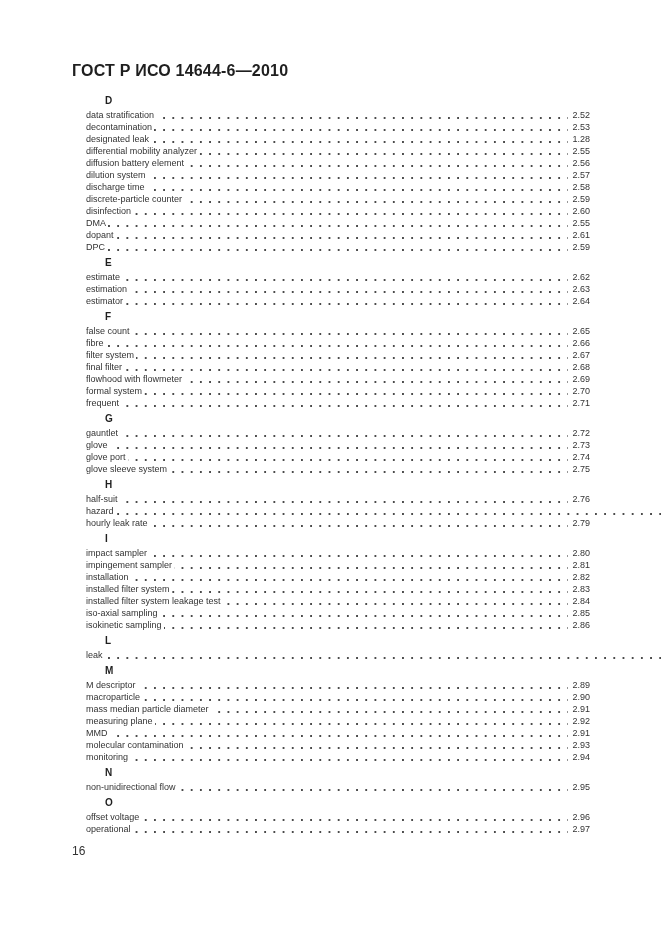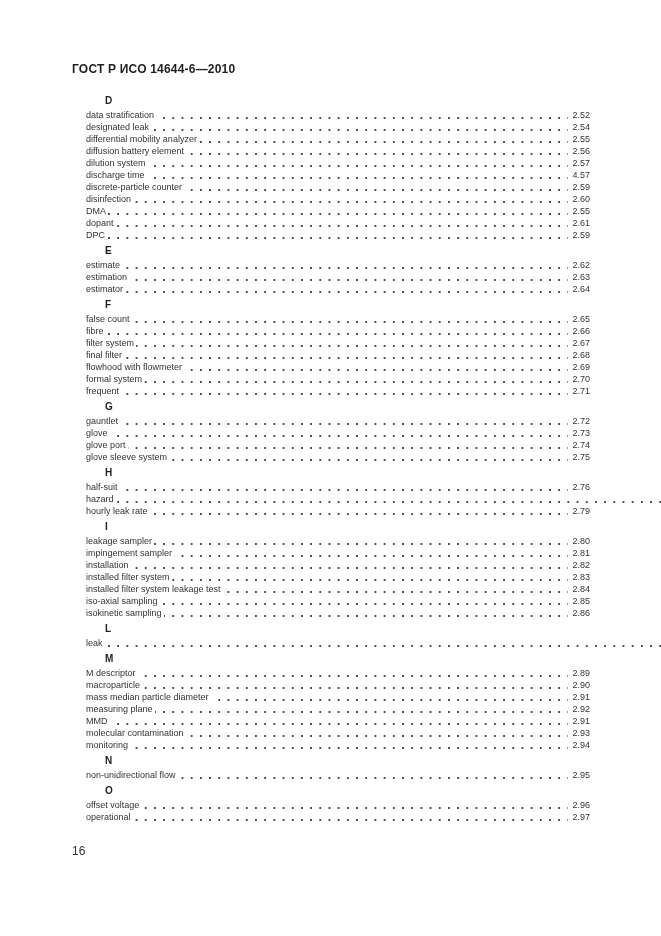--- a/index.html
+++ b/index.html
@@ -13,21 +13,21 @@
     position: relative;
     overflow: hidden;
     font-family: "Liberation Sans", sans-serif;
     color: #333333;
     -webkit-font-smoothing: antialiased;
   }
   .doc-header {
     position: absolute;
     left: 72px;
     top: 62px;
-    font-size: 12px;
+    font-size: 16px;
     font-weight: bold;
     color: #1f1f1f;
     letter-spacing: 0.2px;
     white-space: nowrap;
   }
   .index {
     position: absolute;
     left: 78px;
     top: 91px;
   }
@@ -83,43 +83,48 @@
 
 <div class="index">
     <div class="section">
       <div class="section-letter">D</div>
       <div class="row">
         <span class="term">data stratification</span>
         <span class="spacer"></span>
         <span class="ref">2.52</span>
       </div>
       <div class="row">
+        <span class="term">decontamination</span>
+        <span class="spacer"></span>
+        <span class="ref">2.53</span>
+      </div>
+      <div class="row">
         <span class="term">designated leak</span>
         <span class="spacer"></span>
-        <span class="ref">2.54</span>
+        <span class="ref">1.28</span>
       </div>
       <div class="row">
         <span class="term">differential mobility analyzer</span>
         <span class="spacer"></span>
         <span class="ref">2.55</span>
       </div>
       <div class="row">
         <span class="term">diffusion battery element</span>
         <span class="spacer"></span>
         <span class="ref">2.56</span>
       </div>
       <div class="row">
         <span class="term">dilution system</span>
         <span class="spacer"></span>
         <span class="ref">2.57</span>
       </div>
       <div class="row">
         <span class="term">discharge time</span>
         <span class="spacer"></span>
-        <span class="ref">4.57</span>
+        <span class="ref">2.58</span>
       </div>
       <div class="row">
         <span class="term">discrete-particle counter</span>
         <span class="spacer"></span>
         <span class="ref">2.59</span>
       </div>
       <div class="row">
         <span class="term">disinfection</span>
         <span class="spacer"></span>
         <span class="ref">2.60</span>
@@ -233,21 +238,21 @@
       </div>
       <div class="row">
         <span class="term">hourly leak rate</span>
         <span class="spacer"></span>
         <span class="ref">2.79</span>
       </div>
     </div>
     <div class="section">
       <div class="section-letter">I</div>
       <div class="row">
-        <span class="term">leakage sampler</span>
+        <span class="term">impact sampler</span>
         <span class="spacer"></span>
         <span class="ref">2.80</span>
       </div>
       <div class="row">
         <span class="term">impingement sampler</span>
         <span class="spacer"></span>
         <span class="ref">2.81</span>
       </div>
       <div class="row">
         <span class="term">installation</span>

